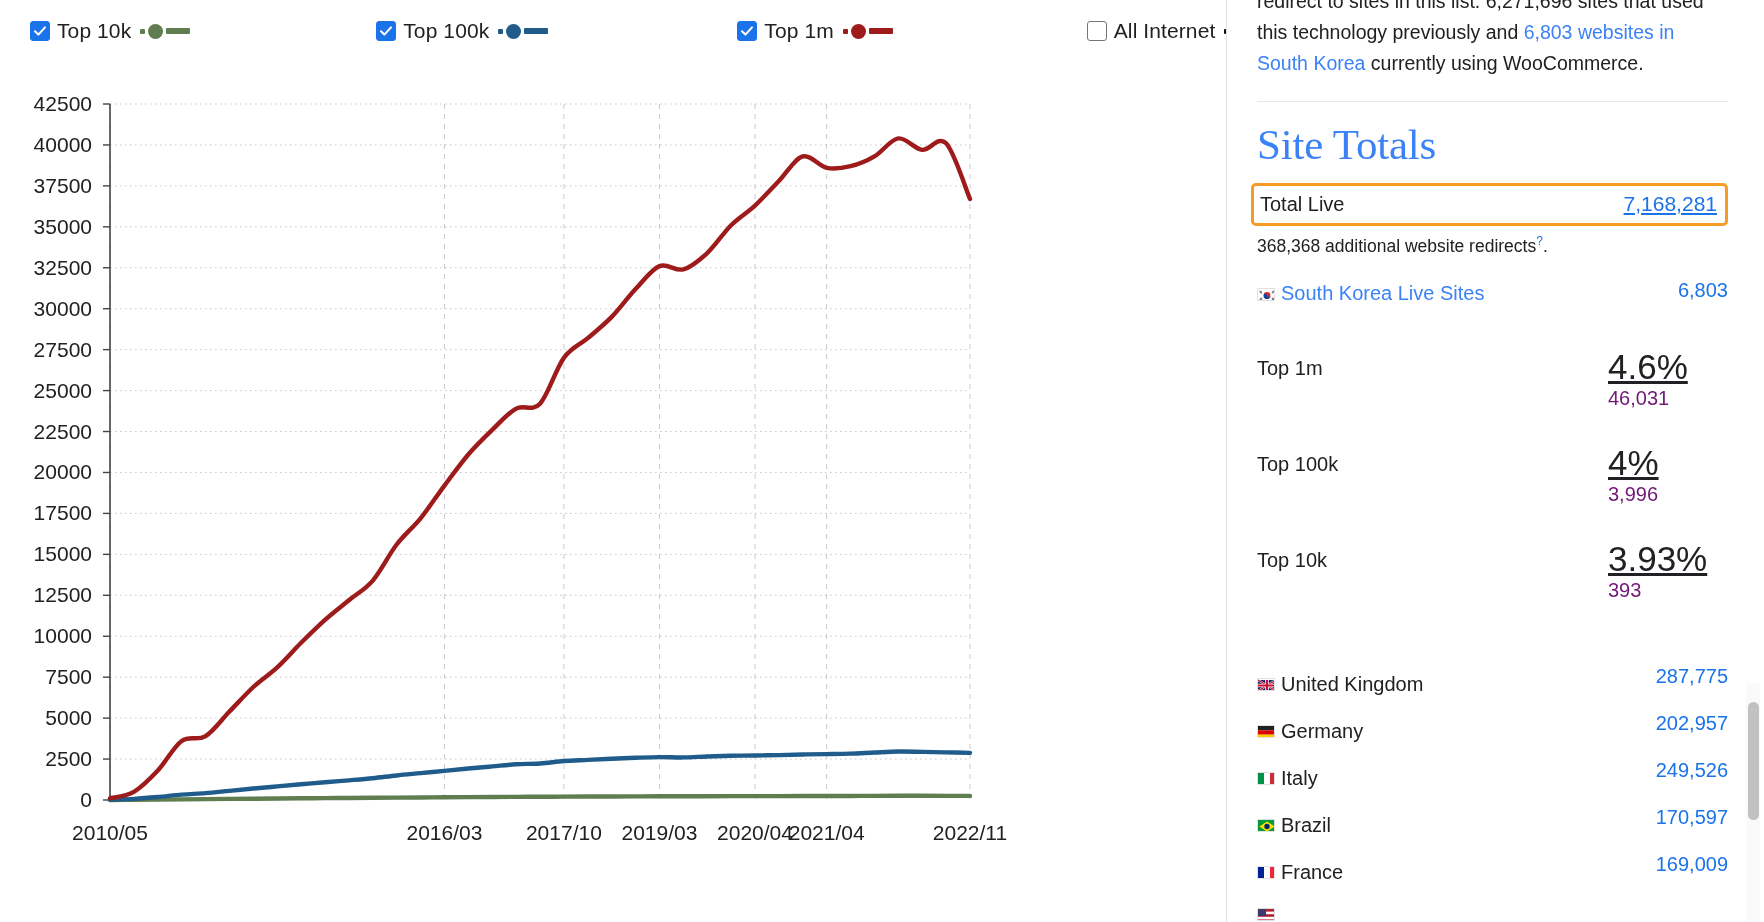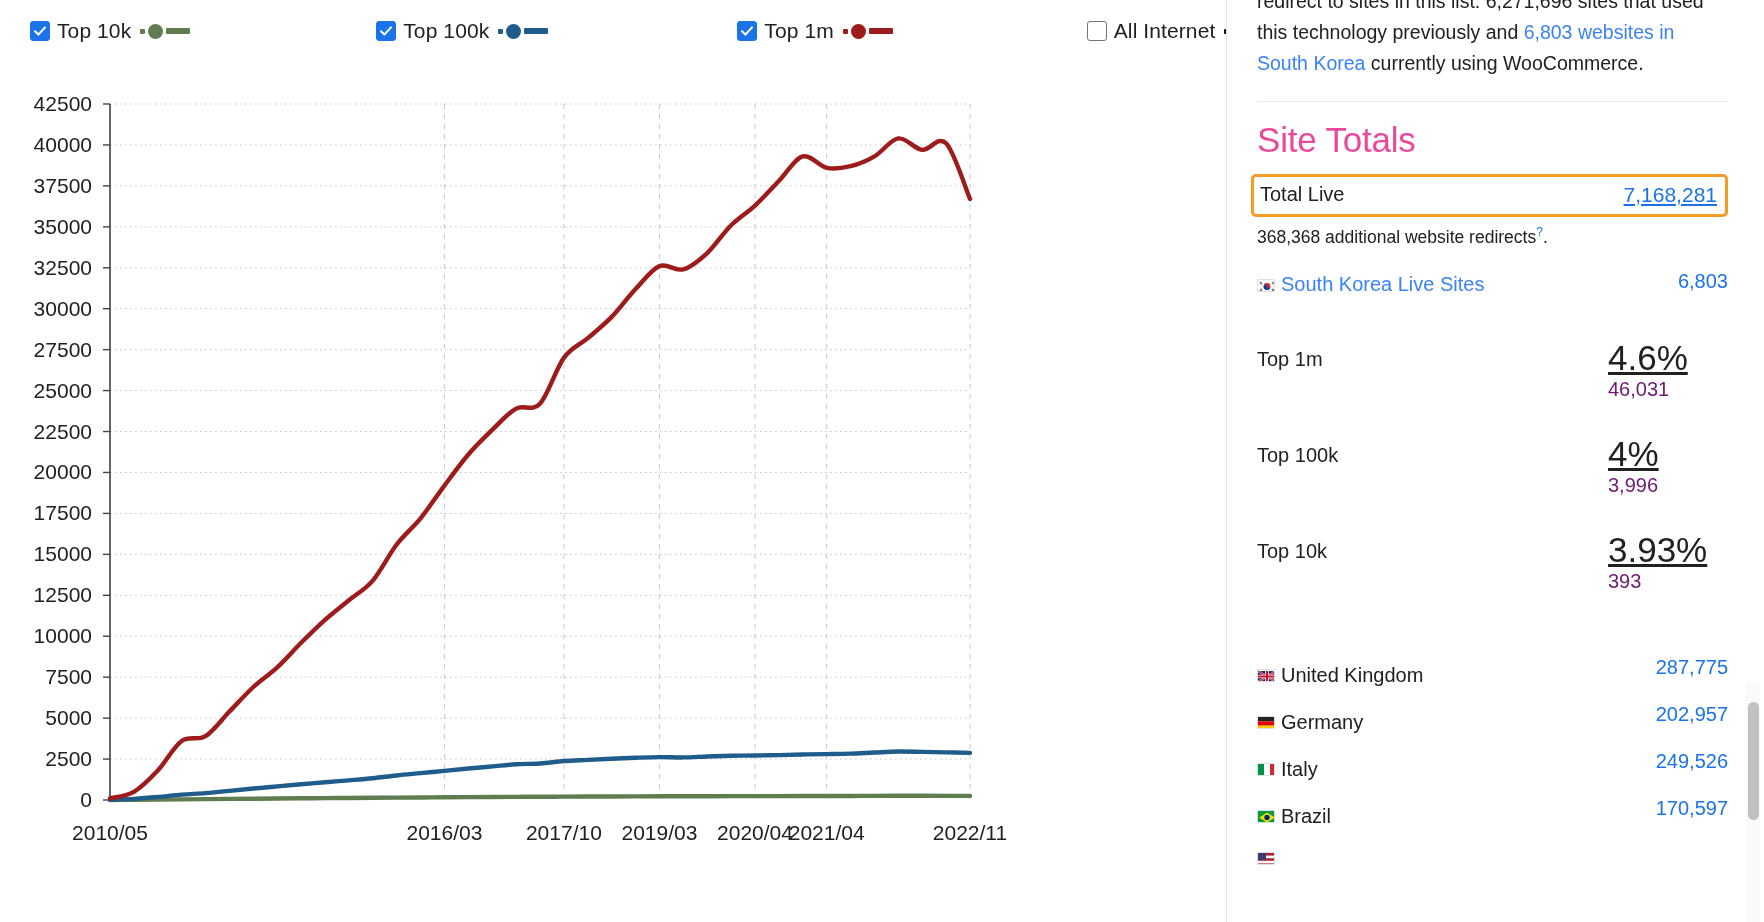--- a/index.html
+++ b/index.html
@@ -78,29 +78,30 @@
     margin-top: -14px;
   }
   .lnk { color: #3b82f6; text-decoration: none; cursor: pointer; }
 
   hr.sep {
     border: 0; border-top: 1px solid #e6e6e6;
     margin: 22px 0 0 0;
   }
 
   h2#site-totals-title {
-    font-size: 35px;
+    font-size: 43px;
     font-weight: 400;
-    color: #ec4899;
+    color: #3b82f6;
     margin: 18px 0 14px 0;
     letter-spacing: -.2px;
+    font-family: Liberation Serif, serif;
   }
 
   .row {
-    display: flex; align-items: flex-start; justify-content: space-between;
+    display: flex; align-items: center; justify-content: space-between;
     font-size: 20px; color: #202124;
     padding: 2px 0;
   }
   .row .val { color: #1a73e8; }
 
   #total-live-row {
     border: 3px solid #f59b26;
     border-radius: 5px;
     padding: 6px 8px 7px 6px;
     margin: 0 0 2px -6px;
@@ -426,20 +427,33 @@
               <rect width="18" height="13" fill="#009B3A"></rect>
               <path d="M9 1.4 L16.6 6.5 L9 11.6 L1.4 6.5 Z" fill="#FEDF00"></path>
               <circle cx="9" cy="6.5" r="2.7" fill="#002776"></circle>
             </svg>
           </span>
           <span>Brazil</span>
         </span>
         <span class="cval">170,597</span>
       </div>
 
+      <div class="country-row">
+        <span class="cname">
+          <span class="flag">
+            <svg width="18" height="13" viewBox="0 0 18 13">
+              <rect width="6" height="13" x="0" fill="#002395"></rect>
+              <rect width="6" height="13" x="6" fill="#fff"></rect>
+              <rect width="6" height="13" x="12" fill="#ED2939"></rect>
+            </svg>
+          </span>
+          <span>France</span>
+        </span>
+        <span class="cval">169,009</span>
+      </div>
 
       <div class="country-row">
         <span class="cname">
           <span class="flag">
             <svg width="18" height="13" viewBox="0 0 18 13">
               <rect width="18" height="13" fill="#fff"></rect>
               <rect width="18" height="2.6" y="0" fill="#B22234"></rect>
               <rect width="18" height="2.6" y="5.2" fill="#B22234"></rect>
               <rect width="18" height="2.6" y="10.4" fill="#B22234"></rect>
               <rect width="8" height="7" fill="#3C3B6E"></rect>

